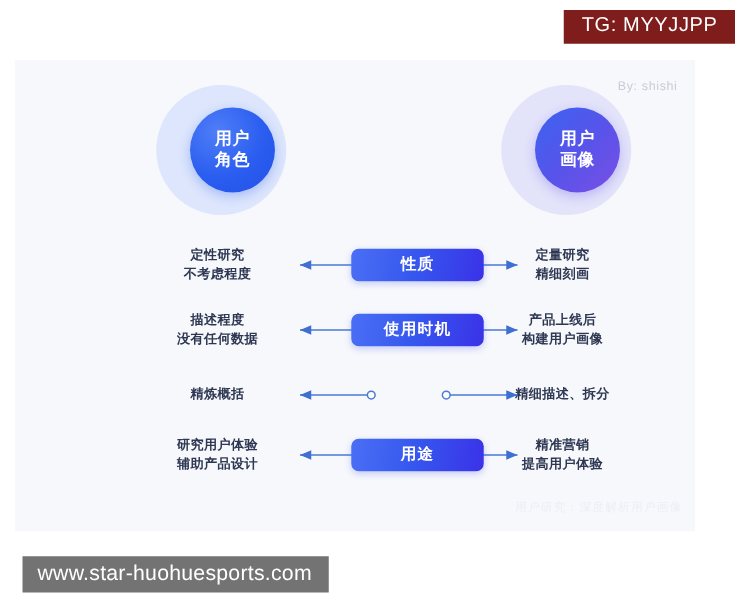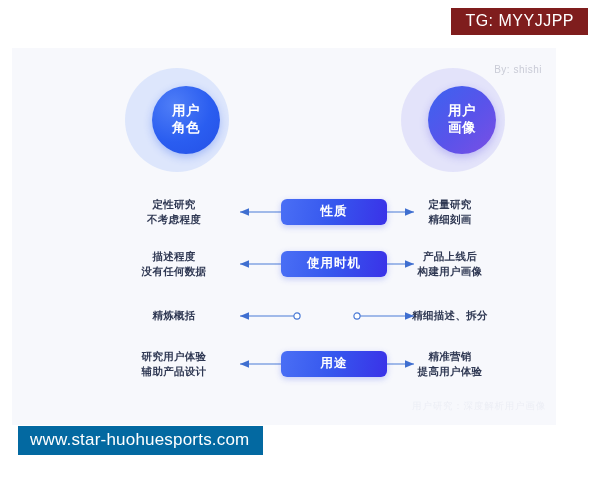--- a/index.html
+++ b/index.html
@@ -27,22 +27,22 @@
     padding: 5px 14px 6px 14px;
     line-height: 1;
     z-index: 40;
     white-space: nowrap;
   }
 
   
   .site-banner {
     position: absolute;
     left: 18px;
-    bottom: 25px;
-    background: #0369a1;
+    bottom: 6px;
+    background: #737373;
     color: #ffffff;
     font-size: 17px;
     letter-spacing: 0.2px;
     padding: 5px 14px 7px 12px;
     line-height: 1;
     z-index: 40;
     white-space: nowrap;
   }
 
   

